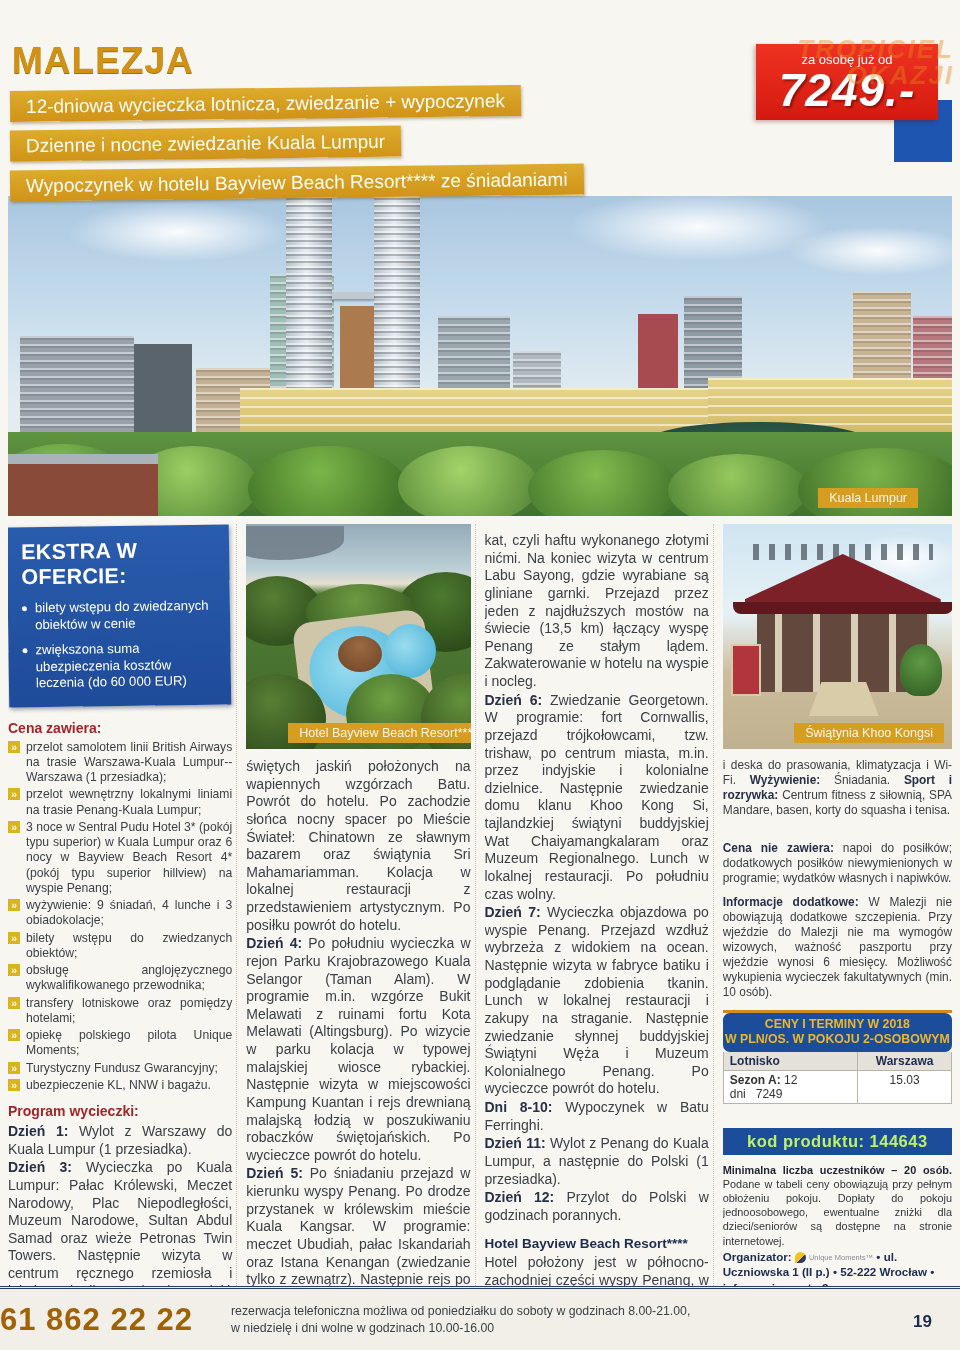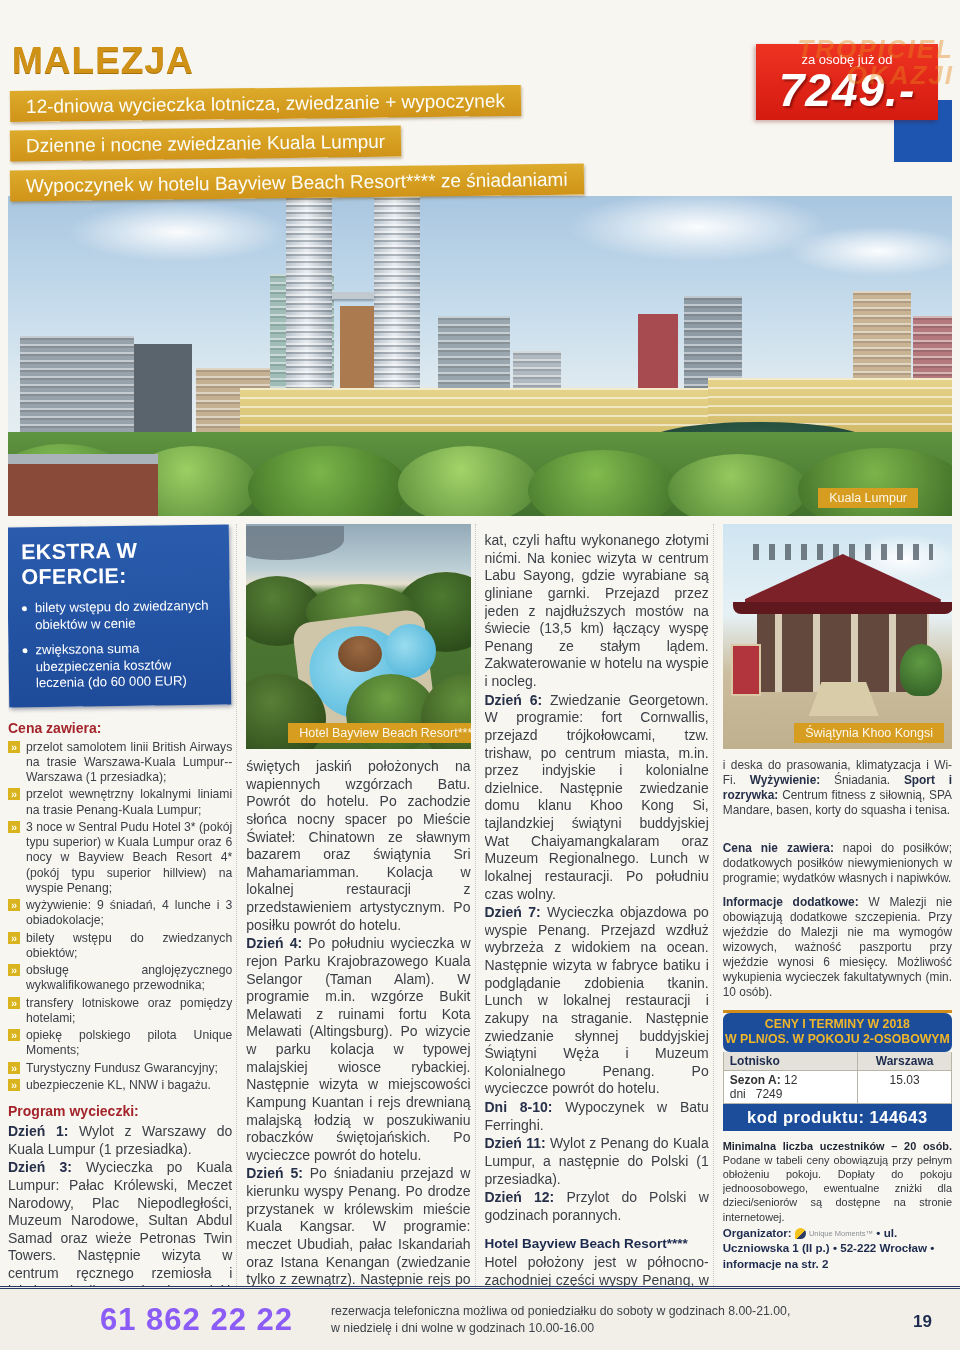--- a/index.html
+++ b/index.html
@@ -93,32 +93,32 @@
   .ptable{margin:10px 0 8px 0;border-top:3px solid #d08c1c;font-size:12px;}
   .pt-head{background:#1b4d9b;color:#f0b62a;text-align:center;font-weight:700;font-size:12.3px;
            line-height:1.25;padding:4px 2px;border-radius:7px;}
   .pt-grid{display:grid;grid-template-columns:1.45fr 1fr;border-left:1px solid #b9b4a8;border-right:1px solid #b9b4a8;}
   .pt-grid>div{padding:2px 6px;border-bottom:1px solid #b9b4a8;}
   .pt-grid>div:nth-child(odd){border-right:1px solid #b9b4a8;}
   .pt-hrow{background:#e4e1da;color:#1d2b4f;font-weight:700;}
   .pt-drow{background:#fff;color:#333;}
   .pt-c2{text-align:center;}
   .pt-price{margin-left:10px;}
-  .pt-code{background:#1b4d9b;color:#ffffff;font-weight:800;text-align:center;font-size:16.5px;padding:4px 0;letter-spacing:.5px;}
+  .pt-code{background:#1b4d9b;color:#bef264;font-weight:800;text-align:center;font-size:16.5px;padding:4px 0;letter-spacing:.5px;margin-top:24px;}
 
   .fineprint{margin:4px 0 8px 0;font-size:10.9px;line-height:1.3;color:#33373d;text-align:justify;}
   .fineprint b{color:#1d2432;}
   .organizer{margin:0;font-size:11.6px;line-height:1.35;color:#1d2b4f;font-weight:700;}
   .um-logo{display:inline-flex;align-items:center;gap:3px;font-weight:400;color:#8a8f96;font-size:7.5px;vertical-align:middle;}
   .um-swoosh{display:inline-block;width:11px;height:11px;border-radius:50% 50% 50% 0;background:linear-gradient(135deg,#f4c21d 55%,#2b3b66 55%);}
 
   
   .footer{position:absolute;left:0;right:0;bottom:0;height:61px;background:#f2efe9;border-top:3px double #273c63;
           display:flex;align-items:center;}
-  .phone{margin-left:100px;font-size:31px;font-weight:800;color:#8b5cf6;letter-spacing:1px;white-space:nowrap;}
+  .phone{font-size:31px;font-weight:800;color:#a16207;letter-spacing:1px;white-space:nowrap;}
   .foot-info{margin-left:38px;font-size:12.3px;color:#3c4248;line-height:1.35;}
   .pagenum{position:absolute;right:28px;bottom:18px;font-size:17px;font-weight:800;color:#1d2b4f;}
 </style>
 </head>
 <body>
 
 <div class="page">
 
   <div class="title">MALEZJA</div>
   <div class="banner b0">12-dniowa wycieczka lotnicza, zwiedzanie + wypoczynek</div>

